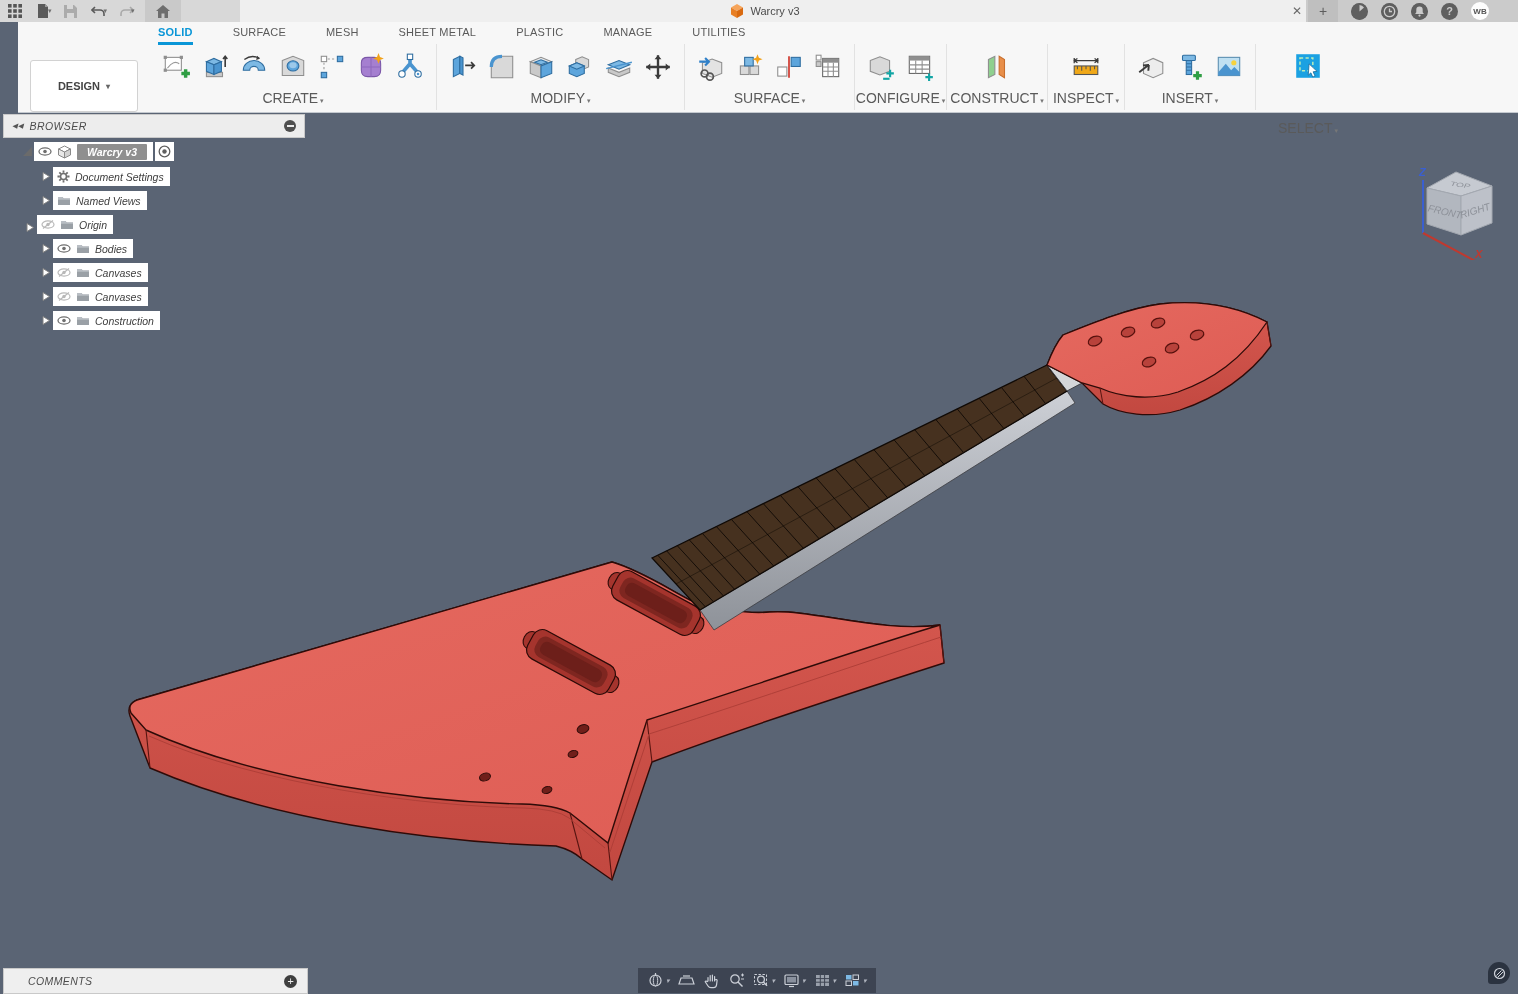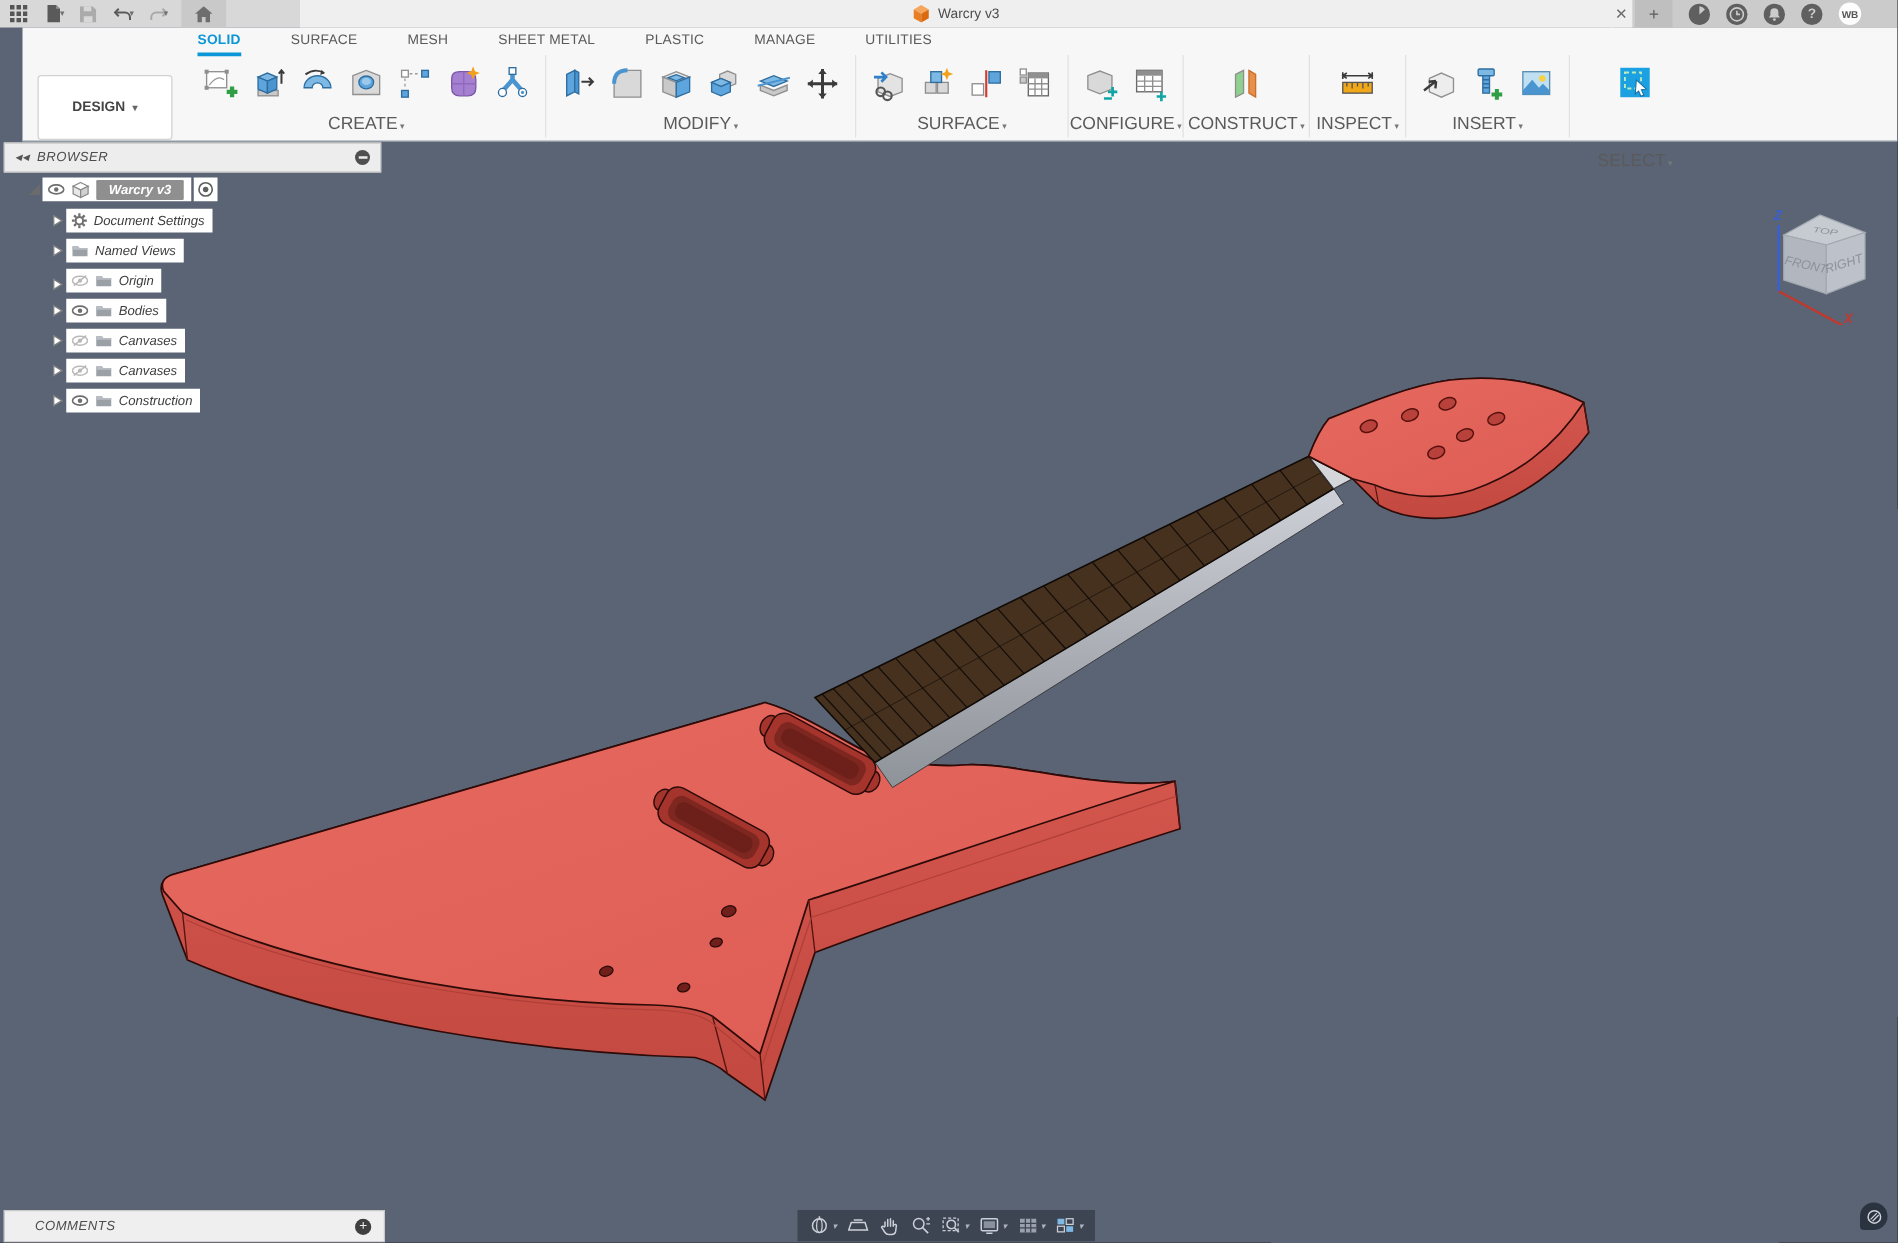--- a/index.html
+++ b/index.html
@@ -576,21 +576,21 @@
           </span>
         <span class="chip">
           <svg width="14" height="11" viewBox="0 0 14 11">
               <path d="M1,2 h4.5 l1.2,1.5 H13 V10 H1 Z" fill="#9aa0a6"></path>
               <path d="M1,2 h4.5 l1.2,1.5 H13 V4.8 H1 Z" fill="#b9bec4"></path>
             </svg>
           <span>Named Views</span>
         </span>
       </div>
 
-      <div class="trow" style="left:36px;top:101px;align-items:flex-end;">
+      <div class="trow" style="left:20px;top:101px;align-items:flex-end;">
         <span class="arr">
             <svg width="10" height="11" viewBox="0 0 10 10">
               <polygon points="2,1 8.5,5 2,9" fill="#fff" stroke="#818181"></polygon>
             </svg>
           </span>
         <span class="chip">
           <svg width="14" height="11" viewBox="0 0 14 11">
               <ellipse cx="7" cy="5.5" rx="6" ry="3.6" fill="none" stroke="#b9b9b9" stroke-width="1.2"></ellipse>
               <circle cx="7" cy="5.5" r="1.7" fill="#b9b9b9"></circle>
               <path d="M2,9.5 L12,1.5" stroke="#b9b9b9" stroke-width="1.2"></path>

